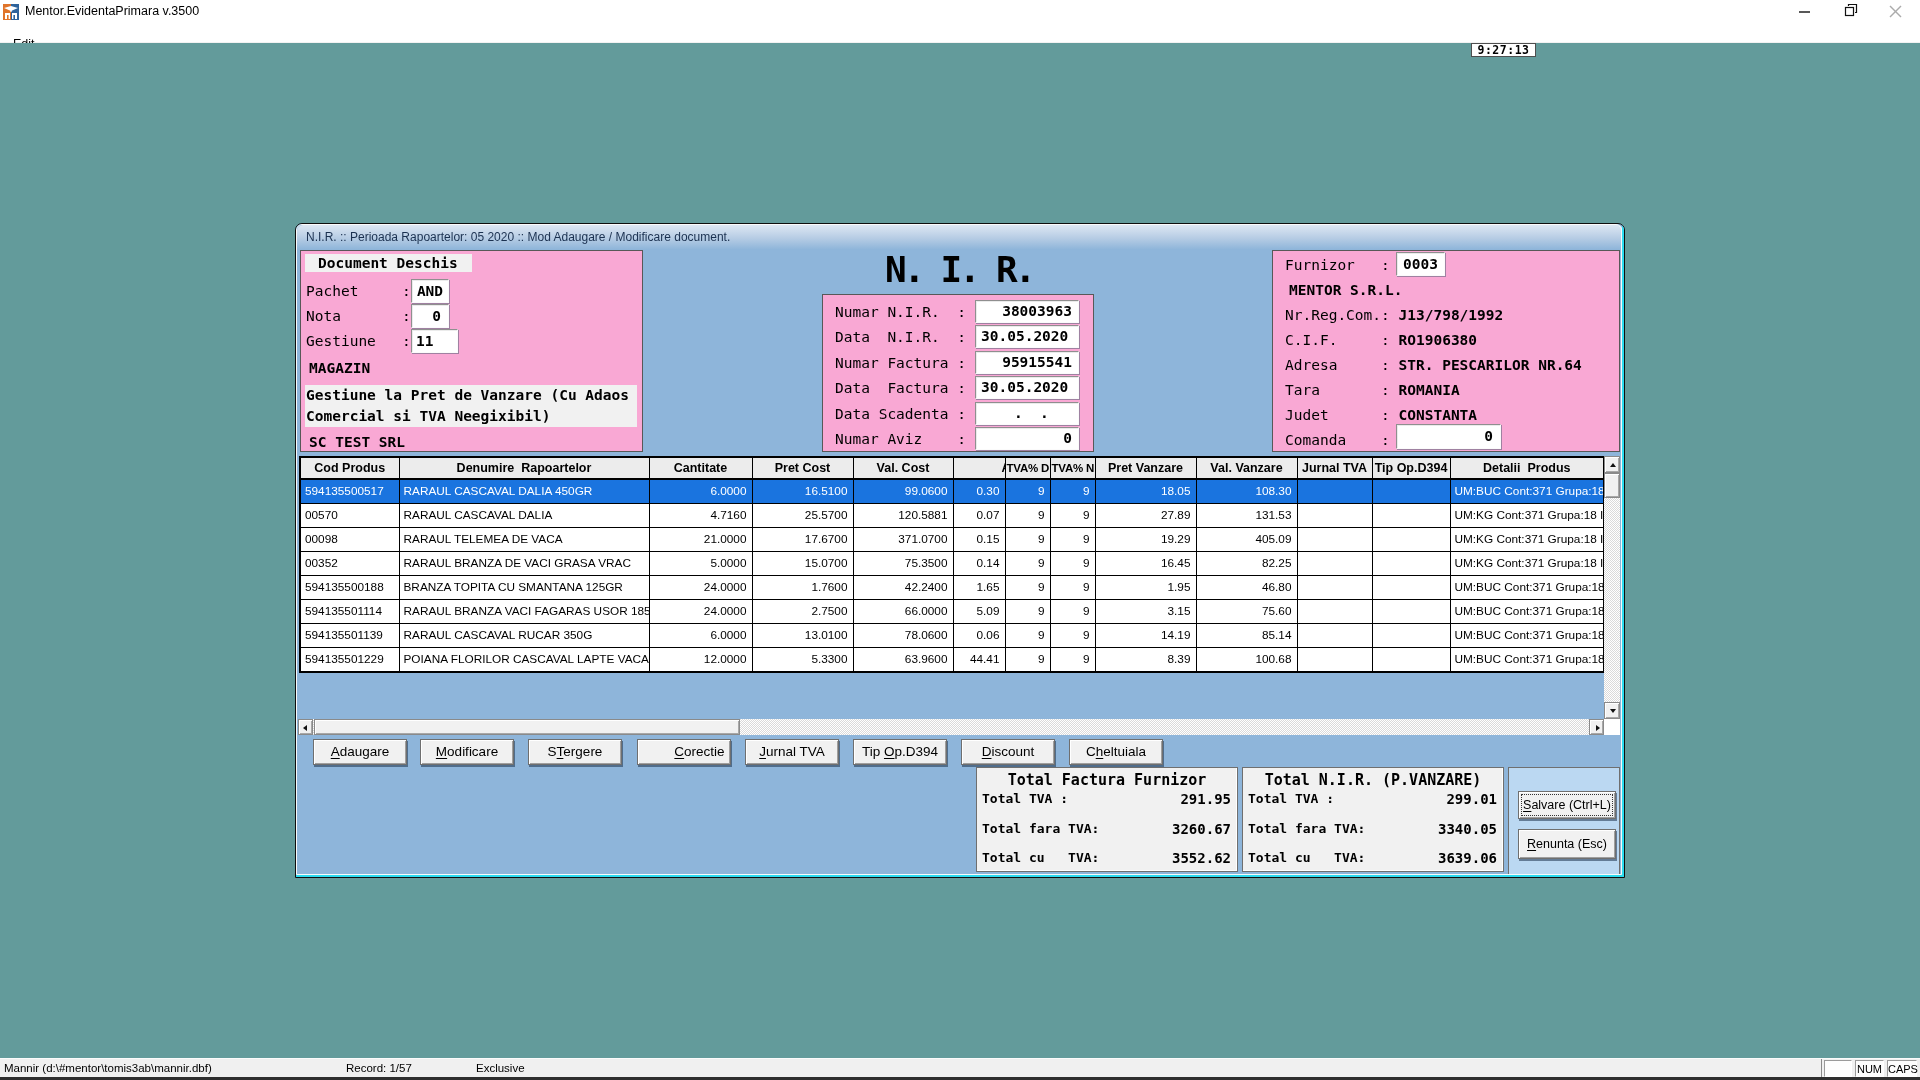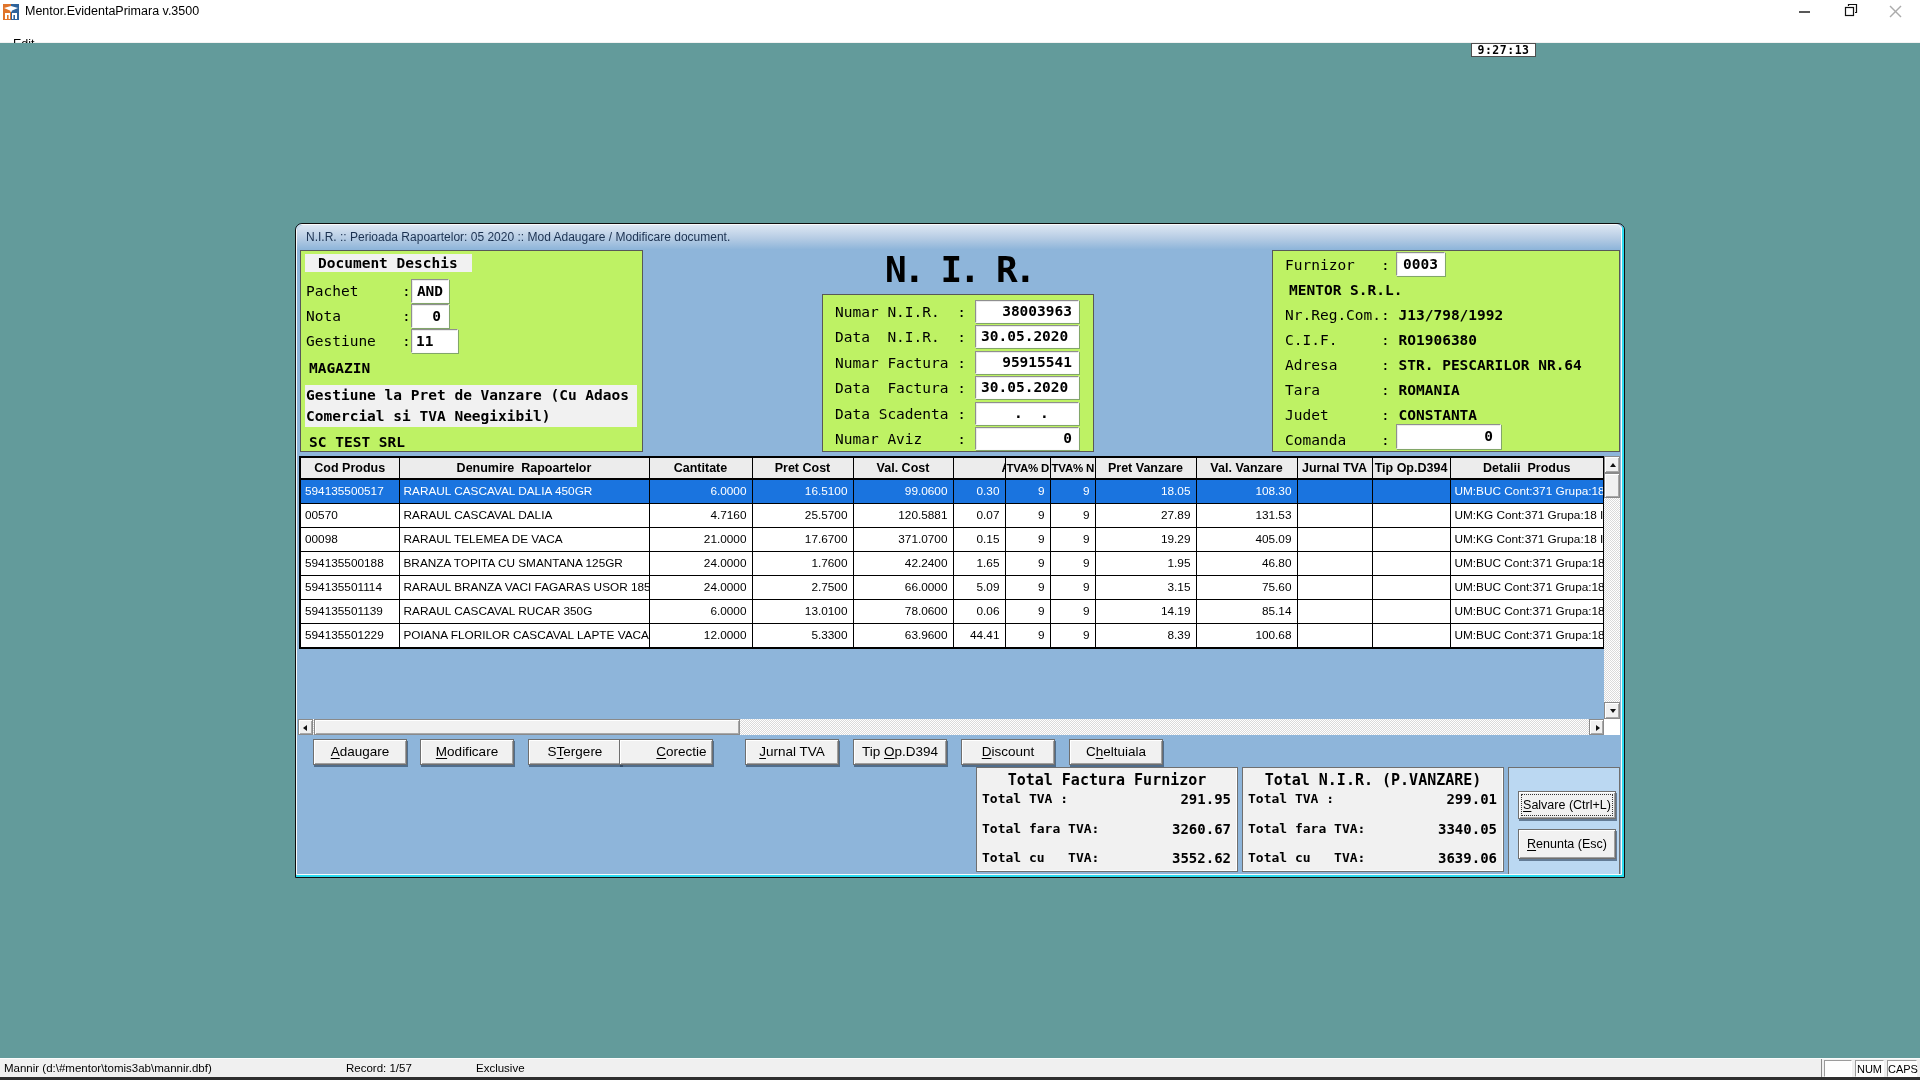--- a/index.html
+++ b/index.html
@@ -31,21 +31,21 @@
   #dialog::before { content:""; position:absolute; left:0; top:0; right:0; bottom:0; z-index:40;
             border-right:2px solid #2BDBEF; border-bottom:2px solid #2BDBEF; pointer-events:none; }
   #dialog::after { content:""; position:absolute; left:0; top:0; right:2px; bottom:2px; z-index:41;
             border:1px solid #fafafa; border-radius:6px 6px 0 0; pointer-events:none; }
   #dlg-titlebar { position:absolute; left:1px; top:1px; width:1326px; height:24px;
             background:linear-gradient(180deg,#dde7f3 0%, #b6cce4 55%, #90b6da 100%);
             border-radius:6px 6px 0 0; }
   #dlg-title-text { position:absolute; left:9px; top:0; height:24px; line-height:25px; font-size:12px; color:#1b3150; }
 
   
-  .panel { position:absolute; background:#bef264; border:1px solid #585858; }
+  .panel { position:absolute; background:#f9a8d4; border:1px solid #585858; }
   #panel-left  { left:4px;    top:26px; width:343px; height:202px; }
   #panel-right { left:976px;  top:26px; width:348px; height:202px; }
   #fields-box  { left:526px;  top:70px; width:272px; height:158px; }
 
   .mlabel { font-family:"DejaVu Sans Mono", monospace; font-size:14.5px; color:#000; white-space:pre; }
   .mbold  { font-family:"DejaVu Sans Mono", monospace; font-size:14.5px; font-weight:bold; color:#000; white-space:pre; }
 
   .inputbox { position:absolute; background:#fff; border:1px solid;
               border-color:#8f8f8f #fbfbfb #fbfbfb #8f8f8f;
               box-shadow:1px 1px 0 rgba(70,90,110,.5), inset 1px 1px 0 rgba(0,0,0,.08);
@@ -317,20 +317,35 @@
             <td class="ar">0.15</td>
             <td class="ar">9</td>
             <td class="ar">9</td>
             <td class="ar">19.29</td>
             <td class="ar">405.09</td>
             <td class="al"></td>
             <td class="al"></td>
             <td class="al">UM:KG Cont:371 Grupa:18 I</td>
           </tr>
           <tr>
+            <td class="al">00352</td>
+            <td class="al">RARAUL BRANZA DE VACI GRASA VRAC</td>
+            <td class="ar">5.0000</td>
+            <td class="ar">15.0700</td>
+            <td class="ar">75.3500</td>
+            <td class="ar">0.14</td>
+            <td class="ar">9</td>
+            <td class="ar">9</td>
+            <td class="ar">16.45</td>
+            <td class="ar">82.25</td>
+            <td class="al"></td>
+            <td class="al"></td>
+            <td class="al">UM:KG Cont:371 Grupa:18 I</td>
+          </tr>
+          <tr>
             <td class="al">594135500188</td>
             <td class="al">BRANZA TOPITA CU SMANTANA 125GR</td>
             <td class="ar">24.0000</td>
             <td class="ar">1.7600</td>
             <td class="ar">42.2400</td>
             <td class="ar">1.65</td>
             <td class="ar">9</td>
             <td class="ar">9</td>
             <td class="ar">1.95</td>
             <td class="ar">46.80</td>
@@ -406,21 +421,21 @@
       <div class="sb-btn" style="left:1291px; top:0; width:15px; height:16px;">
         <div class="arrow" style="left:6px; top:4.5px; border-top:3.5px solid transparent; border-bottom:3.5px solid transparent; border-left:4.5px solid #111;"></div>
       </div>
     </div>
     <div id="sb-corner"></div>
 
     <div id="actions">
         <div class="act-btn" style="left: 17px;"><span><span></span><u>A</u><span>daugare</span></span></div>
         <div class="act-btn" style="left: 124px;"><span><span></span><u>M</u><span>odificare</span></span></div>
         <div class="act-btn" style="left: 232px;"><span><span>S</span><u>T</u><span>ergere</span></span></div>
-        <div class="act-btn" style="left: 323px; padding-left: 31px;"><span><span></span><u>C</u><span>orectie</span></span></div>
+        <div class="act-btn" style="left: 341px; padding-left: 31px;"><span><span></span><u>C</u><span>orectie</span></span></div>
         <div class="act-btn" style="left: 449px;"><span><span></span><u>J</u><span>urnal TVA</span></span></div>
         <div class="act-btn" style="left: 557px;"><span><span>Tip </span><u>O</u><span>p.D394</span></span></div>
         <div class="act-btn" style="left: 665px;"><span><span></span><u>D</u><span>iscount</span></span></div>
         <div class="act-btn" style="left: 773px;"><span><span>C</span><u>h</u><span>eltuiala</span></span></div>
       </div>
 
     <div class="tot-box" id="tot-left">
       <div class="tot-title">Total Factura Furnizor</div>
     <div class="tot-label" style="top: 23px;">Total TVA :</div>
         <div class="tot-value" style="top: 23px;">291.95</div>

